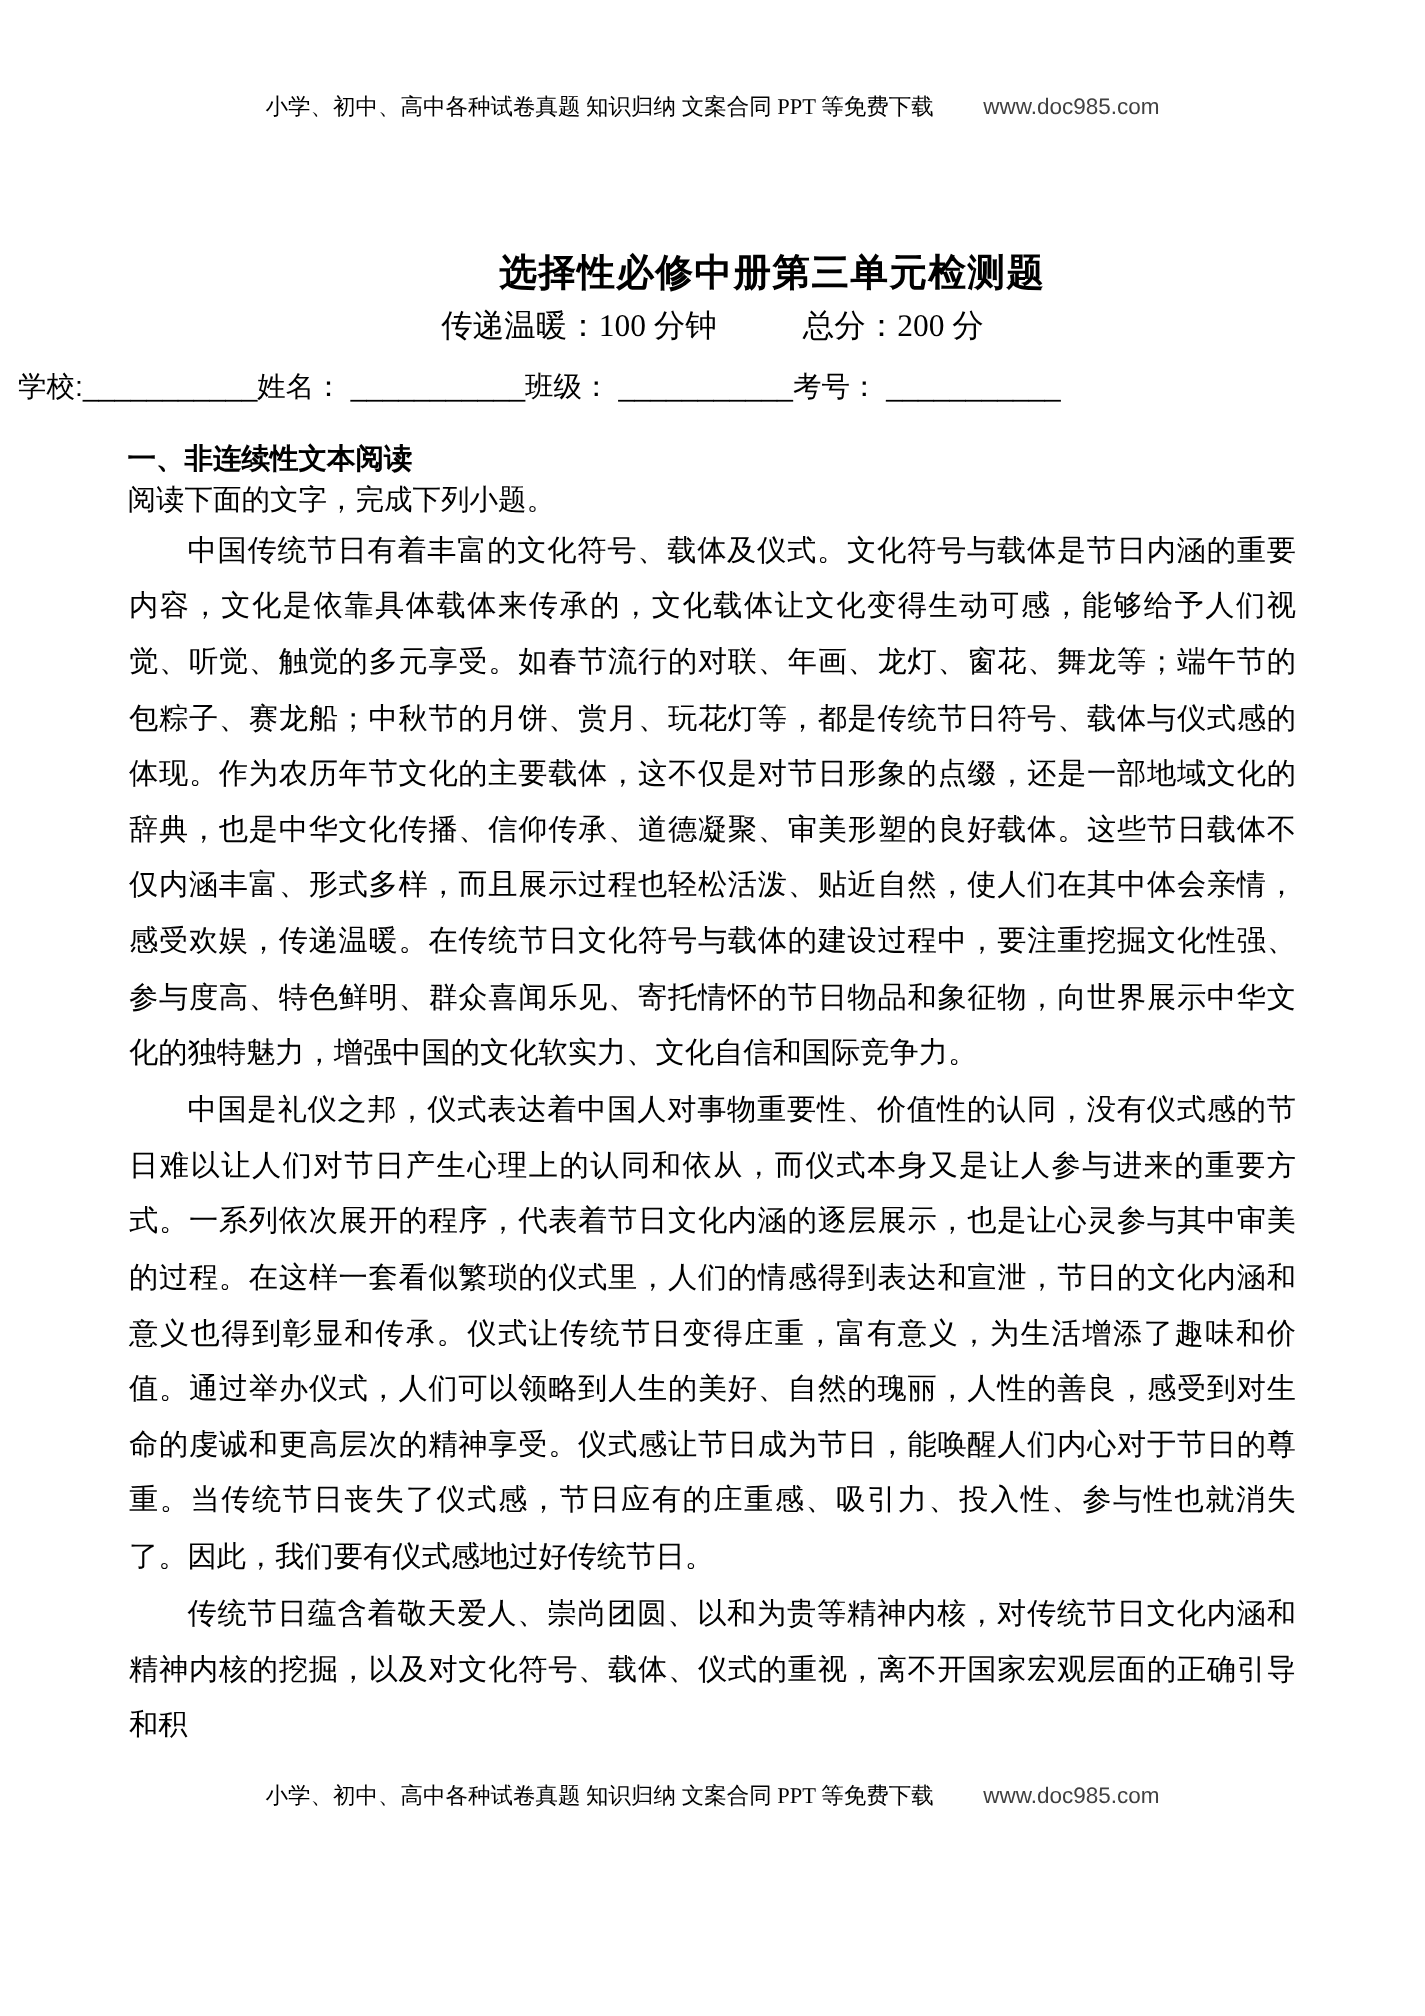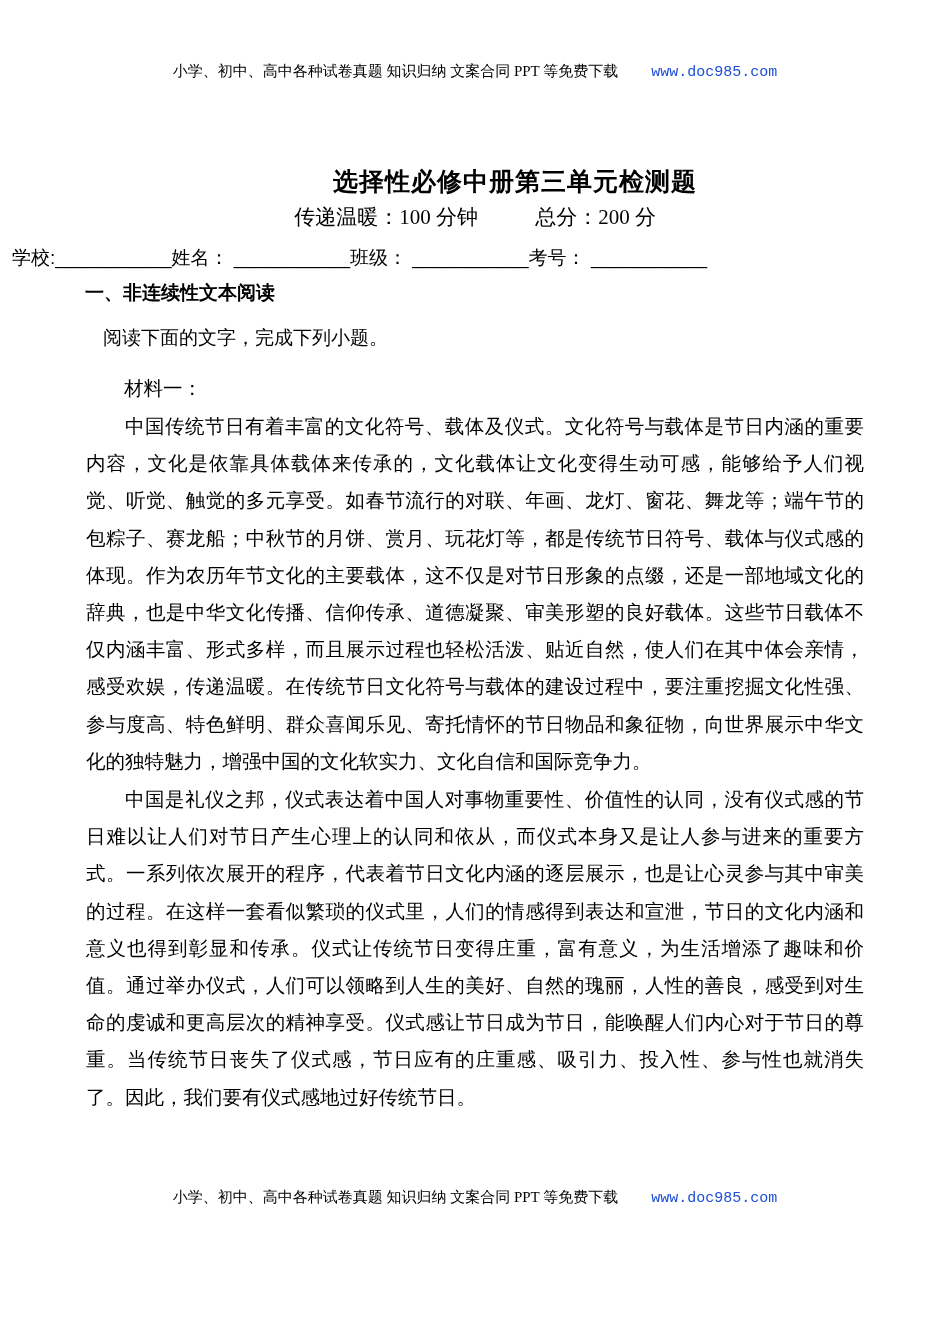--- a/index.html
+++ b/index.html
@@ -24,23 +24,23 @@
       text-align: center;
       font-size: 15px;
       color: #000000;
       font-family: "Liberation Serif", serif;
       white-space: nowrap;
     }
     .running-head { top: 62px; }
     .running-foot { top: 1188px; }
     .running .site-url {
       margin-left: 2.2em;
-      color: #1d4ed8;
+      color: #404040;
       text-decoration: none;
-      font-family: Liberation Mono, monospace;
+      font-family: Liberation Sans, sans-serif;
     }
     
     .exam-title {
       position: absolute;
       top: 148px;
       left: 0;
       width: 100%;
       text-align: center;
       font-family: "Liberation Sans", sans-serif;
       font-weight: bold;
@@ -67,35 +67,35 @@
       font-family: "Liberation Sans", sans-serif;
       font-size: 19px;
       white-space: nowrap;
     }
     .fields-row .blank {
       letter-spacing: 0;
     }
     
     .content {
       position: absolute;
-      top: 280px;
+      top: 294px;
       left: 85px;
       width: 780px;
       height: 886px;
       overflow: hidden;
     }
     .section-heading {
       margin: 0;
       font-family: "Liberation Sans", sans-serif;
       font-weight: bold;
       font-size: 19px;
       line-height: 26px;
     }
     .instruction {
-      margin: 18px;
+      margin: 0;
       font-size: 19px;
       line-height: 28px;
       font-family: "Liberation Serif", serif;
     }
     .material-label {
       margin: 14px 0 0 0;
       font-size: 19.5px;
       line-height: 37px;
       text-indent: 2em;
       font-family: "Liberation Serif", serif;
@@ -126,22 +126,22 @@
     <span class="meta-part">总分：200 分</span>
   </div>
 
   <div class="fields-row">
     <span><span>学校:</span><span class="blank">___________</span></span><span><span>姓名： </span><span class="blank">___________</span></span><span><span>班级： </span><span class="blank">___________</span></span><span><span>考号： </span><span class="blank">___________</span></span>
   </div>
 
   <div class="content">
     <h2 class="section-heading">一、非连续性文本阅读</h2>
     <p class="instruction">阅读下面的文字，完成下列小题。</p>
-    <p class="material-label">材料一：</p>
     <p class="para">中国传统节日有着丰富的文化符号、载体及仪式。文化符号与载体是节日内涵的重要内容，文化是依靠具体载体来传承的，文化载体让文化变得生动可感，能够给予人们视觉、听觉、触觉的多元享受。如春节流行的对联、年画、龙灯、窗花、舞龙等；端午节的包粽子、赛龙船；中秋节的月饼、赏月、玩花灯等，都是传统节日符号、载体与仪式感的体现。作为农历年节文化的主要载体，这不仅是对节日形象的点缀，还是一部地域文化的辞典，也是中华文化传播、信仰传承、道德凝聚、审美形塑的良好载体。这些节日载体不仅内涵丰富、形式多样，而且展示过程也轻松活泼、贴近自然，使人们在其中体会亲情，感受欢娱，传递温暖。在传统节日文化符号与载体的建设过程中，要注重挖掘文化性强、参与度高、特色鲜明、群众喜闻乐见、寄托情怀的节日物品和象征物，向世界展示中华文化的独特魅力，增强中国的文化软实力、文化自信和国际竞争力。</p>
     <p class="para">中国是礼仪之邦，仪式表达着中国人对事物重要性、价值性的认同，没有仪式感的节日难以让人们对节日产生心理上的认同和依从，而仪式本身又是让人参与进来的重要方式。一系列依次展开的程序，代表着节日文化内涵的逐层展示，也是让心灵参与其中审美的过程。在这样一套看似繁琐的仪式里，人们的情感得到表达和宣泄，节日的文化内涵和意义也得到彰显和传承。仪式让传统节日变得庄重，富有意义，为生活增添了趣味和价值。通过举办仪式，人们可以领略到人生的美好、自然的瑰丽，人性的善良，感受到对生命的虔诚和更高层次的精神享受。仪式感让节日成为节日，能唤醒人们内心对于节日的尊重。当传统节日丧失了仪式感，节日应有的庄重感、吸引力、投入性、参与性也就消失了。因此，我们要有仪式感地过好传统节日。</p>
+    <p class="para">传统节日蕴含着敬天爱人、崇尚团圆、以和为贵等精神内核，对传统节日文化内涵和精神内核的挖掘，以及对文化符号、载体、仪式的重视，离不开国家宏观层面的正确引导和积</p>
   </div>
 
   <div class="running running-foot">
     <span>小学、初中、高中各种试卷真题 知识归纳 文案合同 PPT 等免费下载</span><a class="site-url" href="#">www.doc985.com</a>
   </div>
 
 </div>
 
 </body></html>

